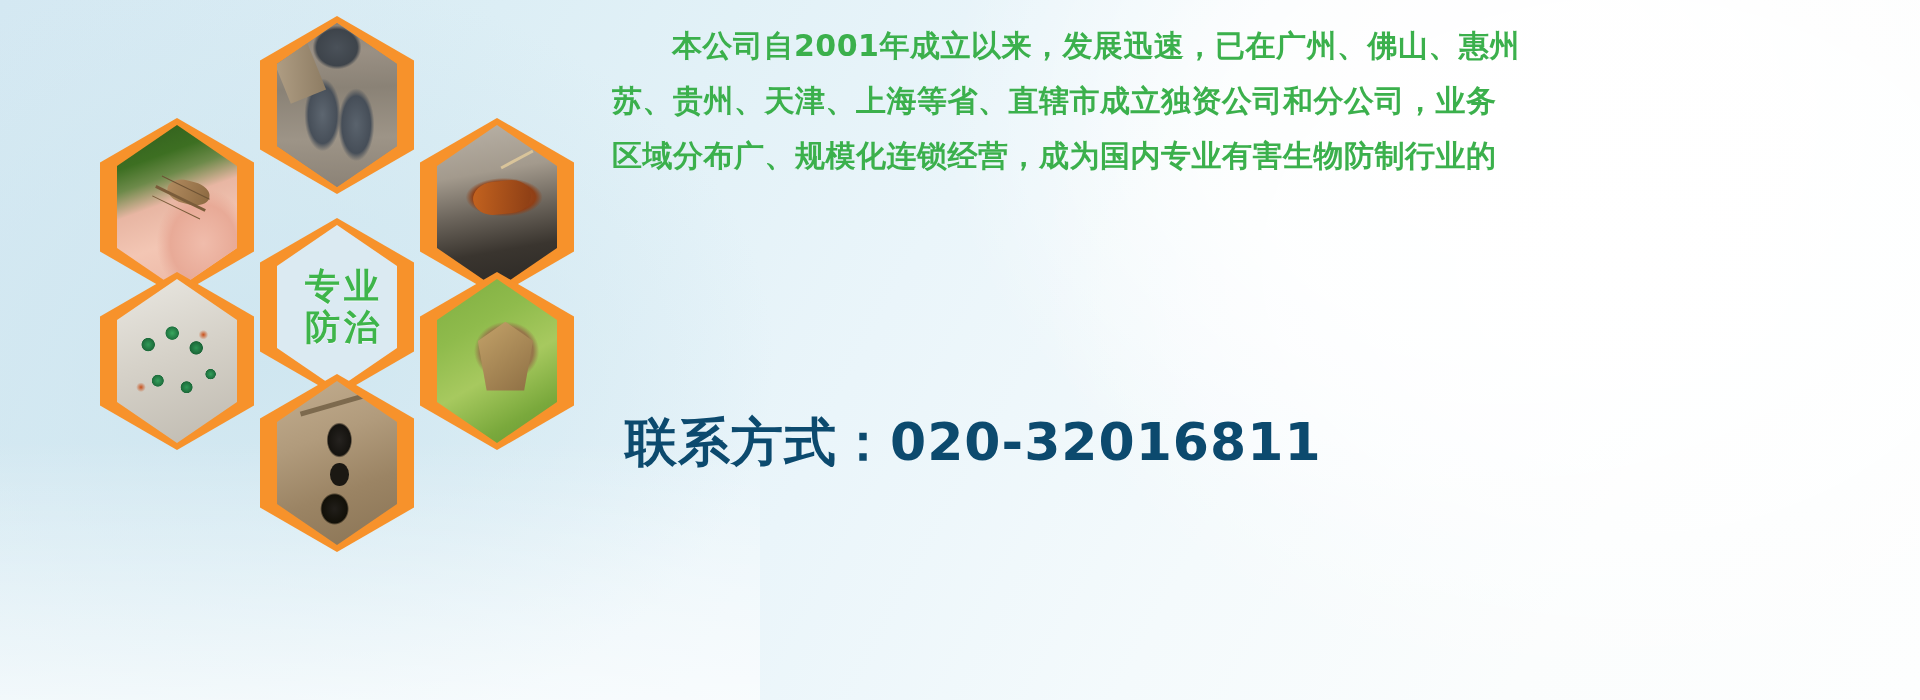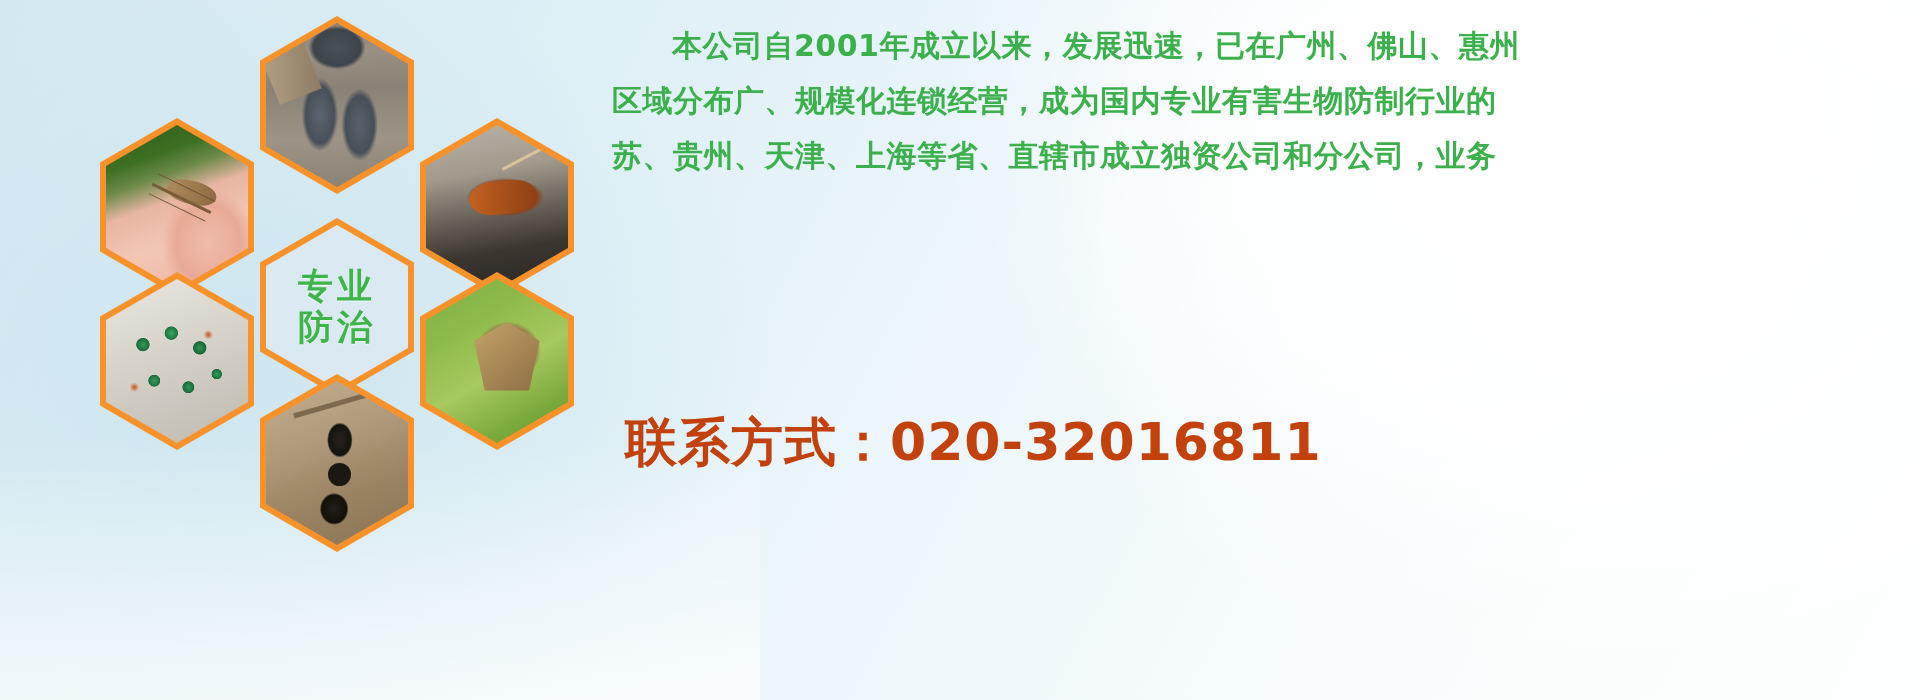--- a/index.html
+++ b/index.html
@@ -32,25 +32,25 @@
   .collage { position:absolute; left:92px; top:-8px; width:500px; height:570px; }
 
   .hex {
     position:absolute; width:154px; height:178px;
     -webkit-clip-path:polygon(50% 0%,100% 25%,100% 75%,50% 100%,0% 75%,0% 25%);
     clip-path:polygon(50% 0%,100% 25%,100% 75%,50% 100%,0% 75%,0% 25%);
     background:#f7922b;
     display:flex; align-items:center; justify-content:center;
   }
   .hex .inner {
-    width:142px; height:164px;
+    width:120px; height:164px;
     -webkit-clip-path:polygon(50% 0%,100% 25%,100% 75%,50% 100%,0% 75%,0% 25%);
     clip-path:polygon(50% 0%,100% 25%,100% 75%,50% 100%,0% 75%,0% 25%);
     overflow:hidden; position:relative;
-    display:flex; align-items:center; justify-content:center;
+    display:flex; align-items:center; justify-content:flex-start;padding-left:28px;
   }
 
   
   .hx-rodent { left:168px; top:24px; }
   .hx-mosquito { left:  8px; top:126px; }
   .hx-roach  { left:328px; top:126px; }
   .hx-center { left:168px; top:226px; }
   .hx-fly    { left:  8px; top:280px; }
   .hx-stink  { left:328px; top:280px; }
   .hx-ant    { left:168px; top:382px; }
@@ -166,21 +166,21 @@
     color:#3bb04c;
     font-family:"DejaVu Sans","Liberation Sans",sans-serif;
     font-size:30px; font-weight:700; line-height:55px;
     letter-spacing:0.5px;
   }
   .copy p { margin:0; white-space:nowrap; }
   .copy p.first { text-indent:60px; }
 
   .contact {
     position:absolute; left:625px; top:403px; width:1200px;
-    color:#c2410c;
+    color:#0c4a6e;
     font-family:"DejaVu Sans","Liberation Sans",sans-serif;
     font-weight:700;
   }
   .contact .line1 { font-size:52px; line-height:78px; white-space:nowrap; letter-spacing:1px; }
   .contact .line2 { font-size:52px; line-height:78px; white-space:nowrap; letter-spacing:1px; padding-left:285px; }
 </style>
 </head>
 <body>
 
 <div class="banner">
@@ -232,21 +232,21 @@
     <div class="hex hx-ant">
       <div class="inner">
         <div class="ph ph-ant"></div>
       </div>
     </div>
 
   </div>
 
   <div class="copy">
     <p class="first">本公司自2001年成立以来，发展迅速，已在广州、佛山、惠州</p>
+    <p>苏、贵州、天津、上海等省、直辖市成立独资公司和分公司，业务</p>
     <p>区域分布广、规模化连锁经营，成为国内专业有害生物防制行业的</p>
-    <p>苏、贵州、天津、上海等省、直辖市成立独资公司和分公司，业务</p>
   </div>
 
   <div class="contact">
     <div class="line1">联系方式：020-32016811</div>
   </div>
 
 </div>
 
 </body></html>

